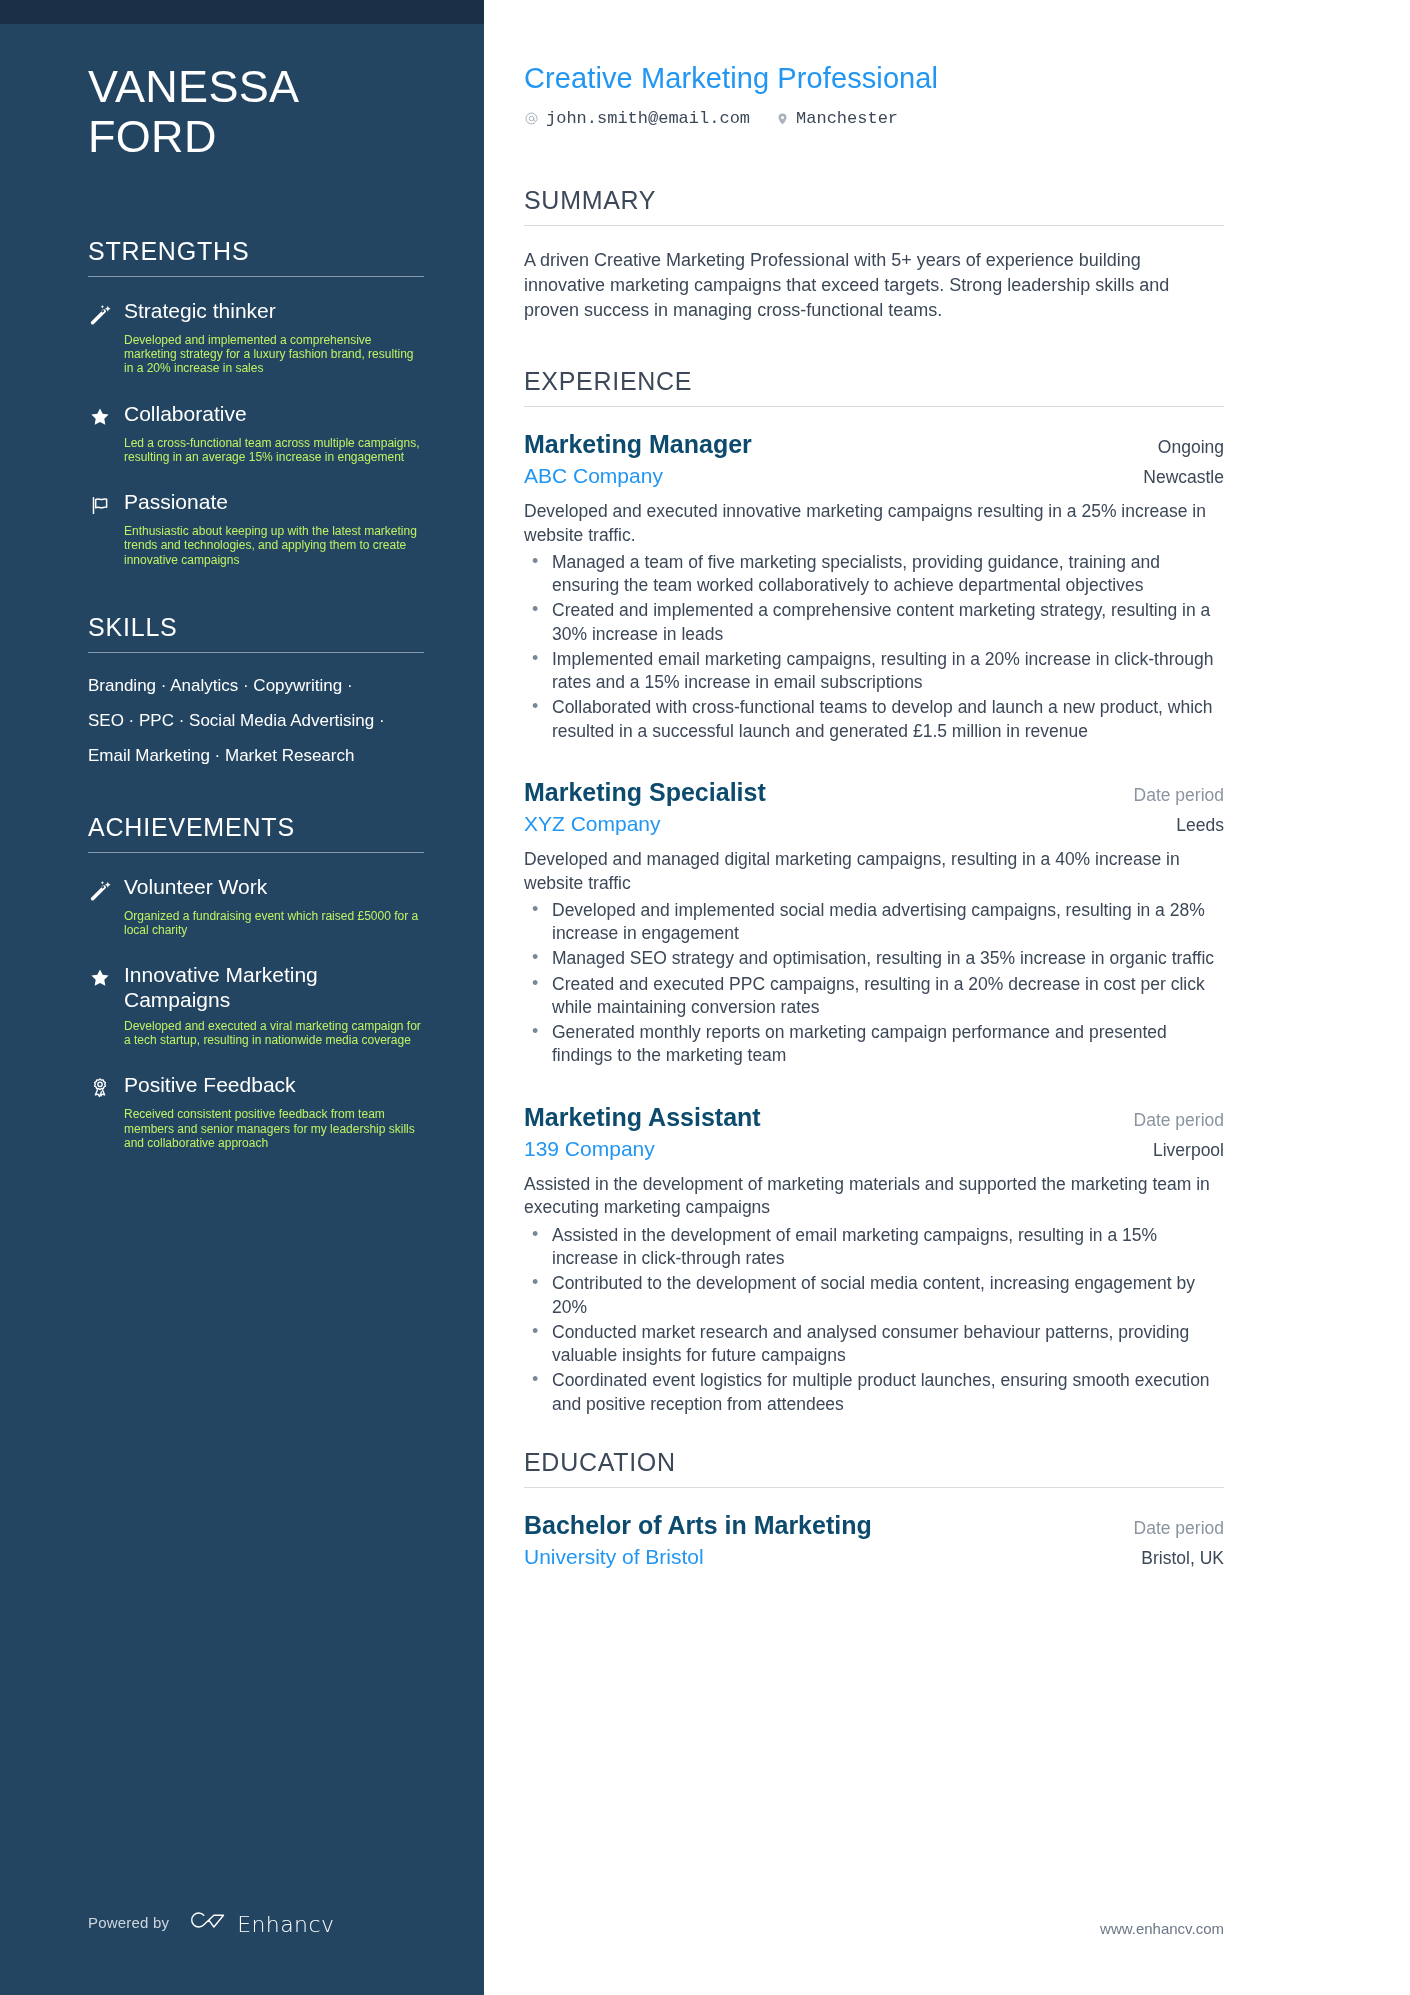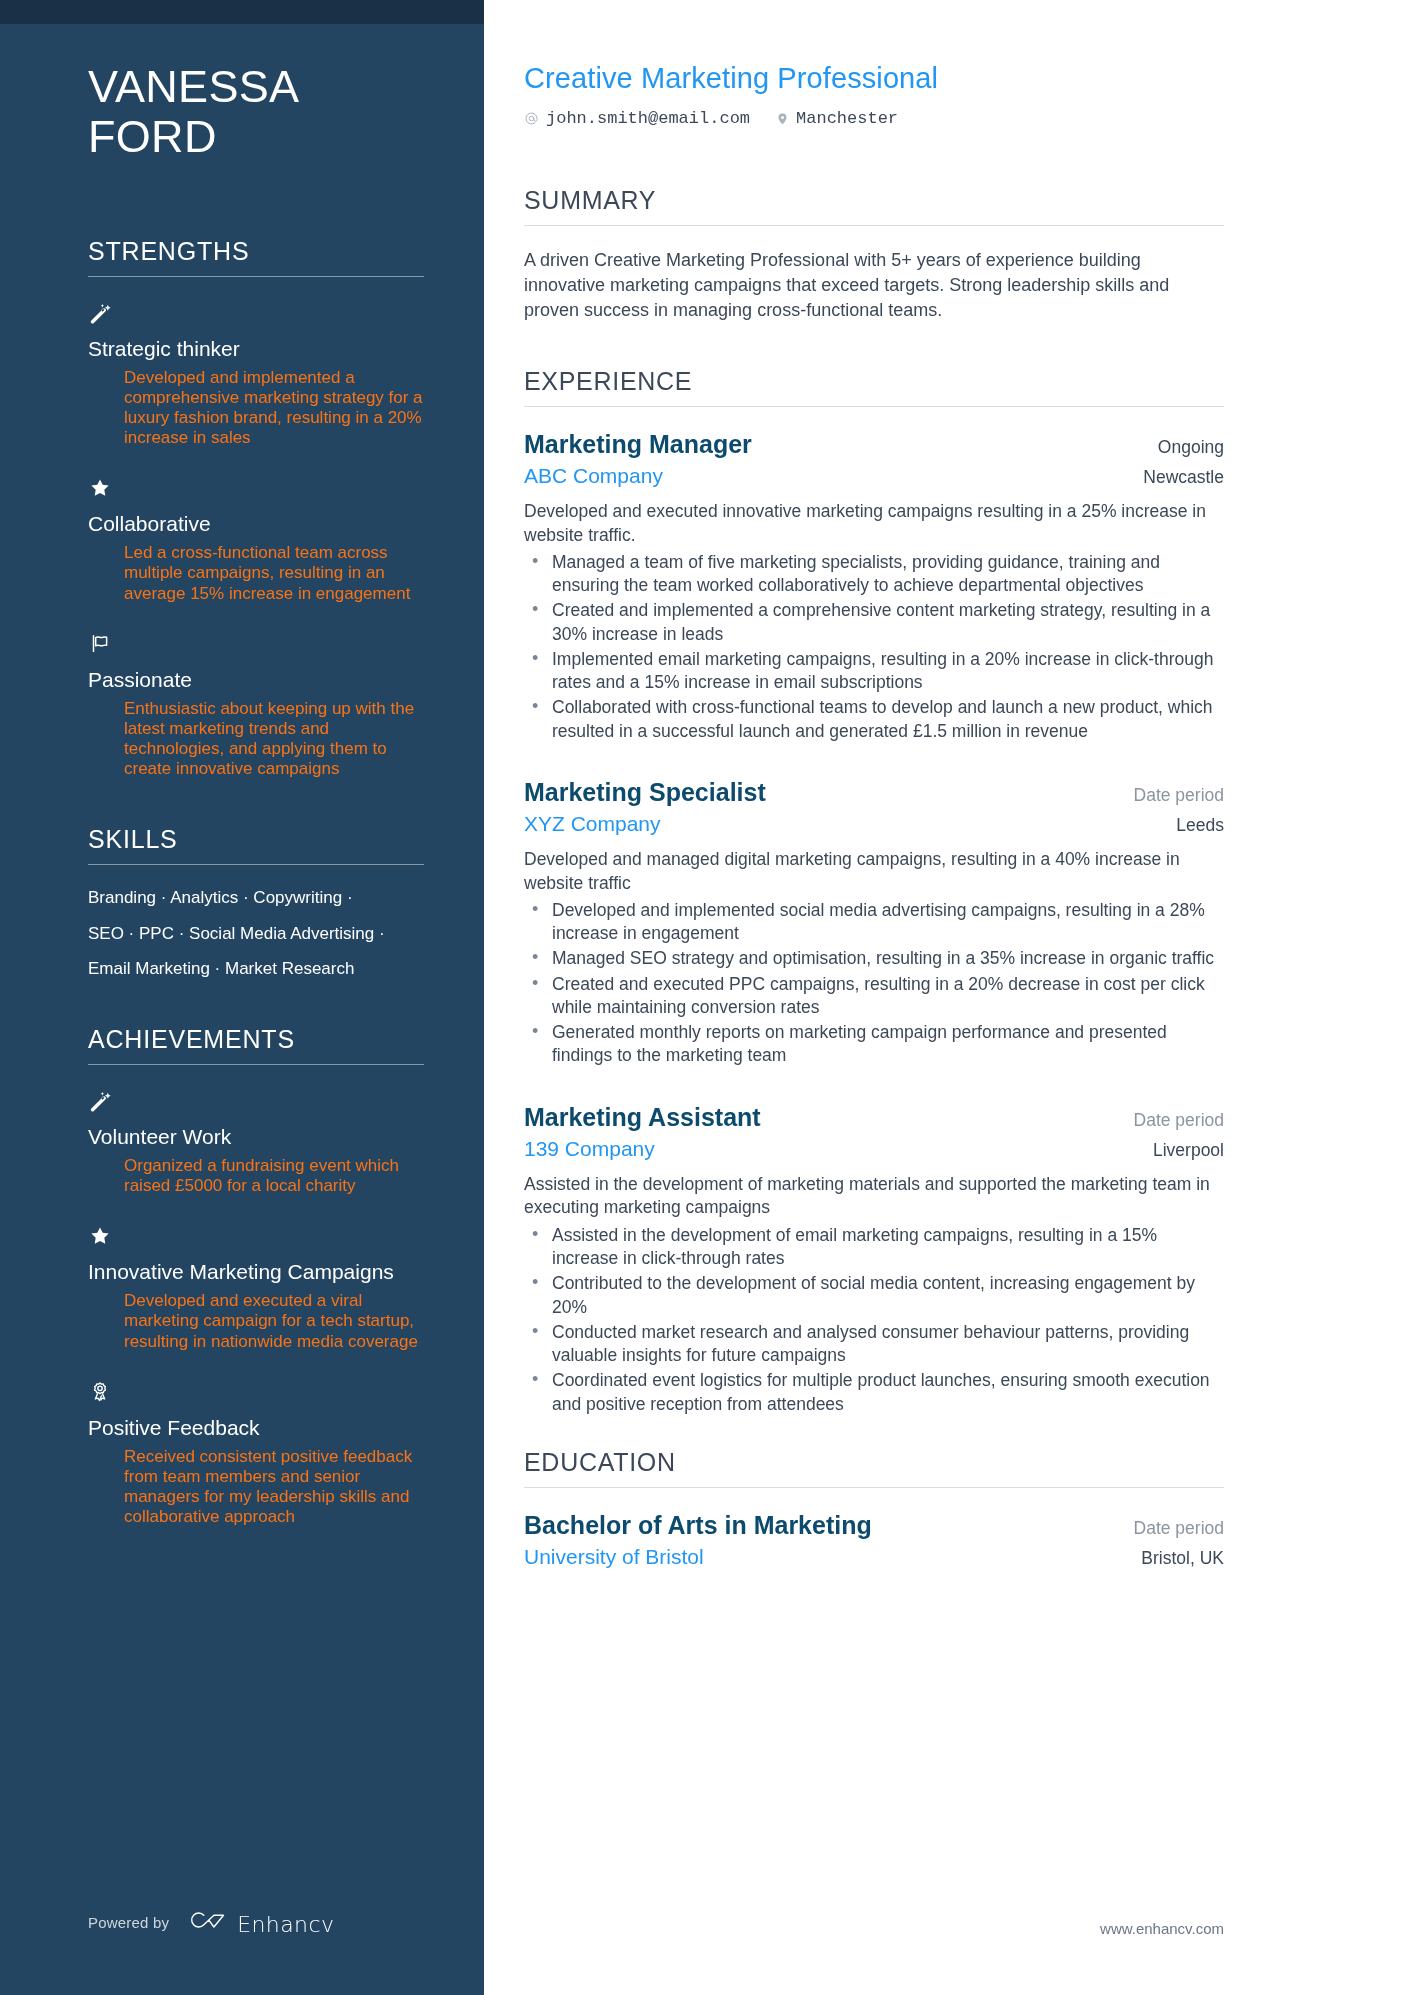--- a/index.html
+++ b/index.html
@@ -68,43 +68,42 @@
   }
 
   .entry { margin-bottom: 26px; }
   .entry:last-child { margin-bottom: 0; }
 
   .entry-head {
     display: flex;
     align-items: flex-start;
     gap: 12px;
     margin-bottom: 6px;
-    flex-direction: column;
   }
   .entry-icon {
     flex: 0 0 24px;
     width: 24px;
     height: 26px;
     display: flex;
     align-items: center;
     justify-content: center;
     margin-top: 2px;
   }
   .entry-icon svg { display: block; }
   .entry-title {
     font-size: 21px;
     font-weight: 400;
     line-height: 1.18;
     color: #ffffff;
     flex: 1;
   }
   .entry-desc {
-    font-size: 17px;
+    font-size: 12px;
     line-height: 1.19;
-    color: #f97316;
+    color: #bef264;
     padding-left: 36px;
   }
 
   .skills-lines { padding-left: 0; }
   .skills-line {
     font-size: 17px;
     line-height: 1.25;
     color: #ffffff;
     margin-bottom: 14px;
   }

